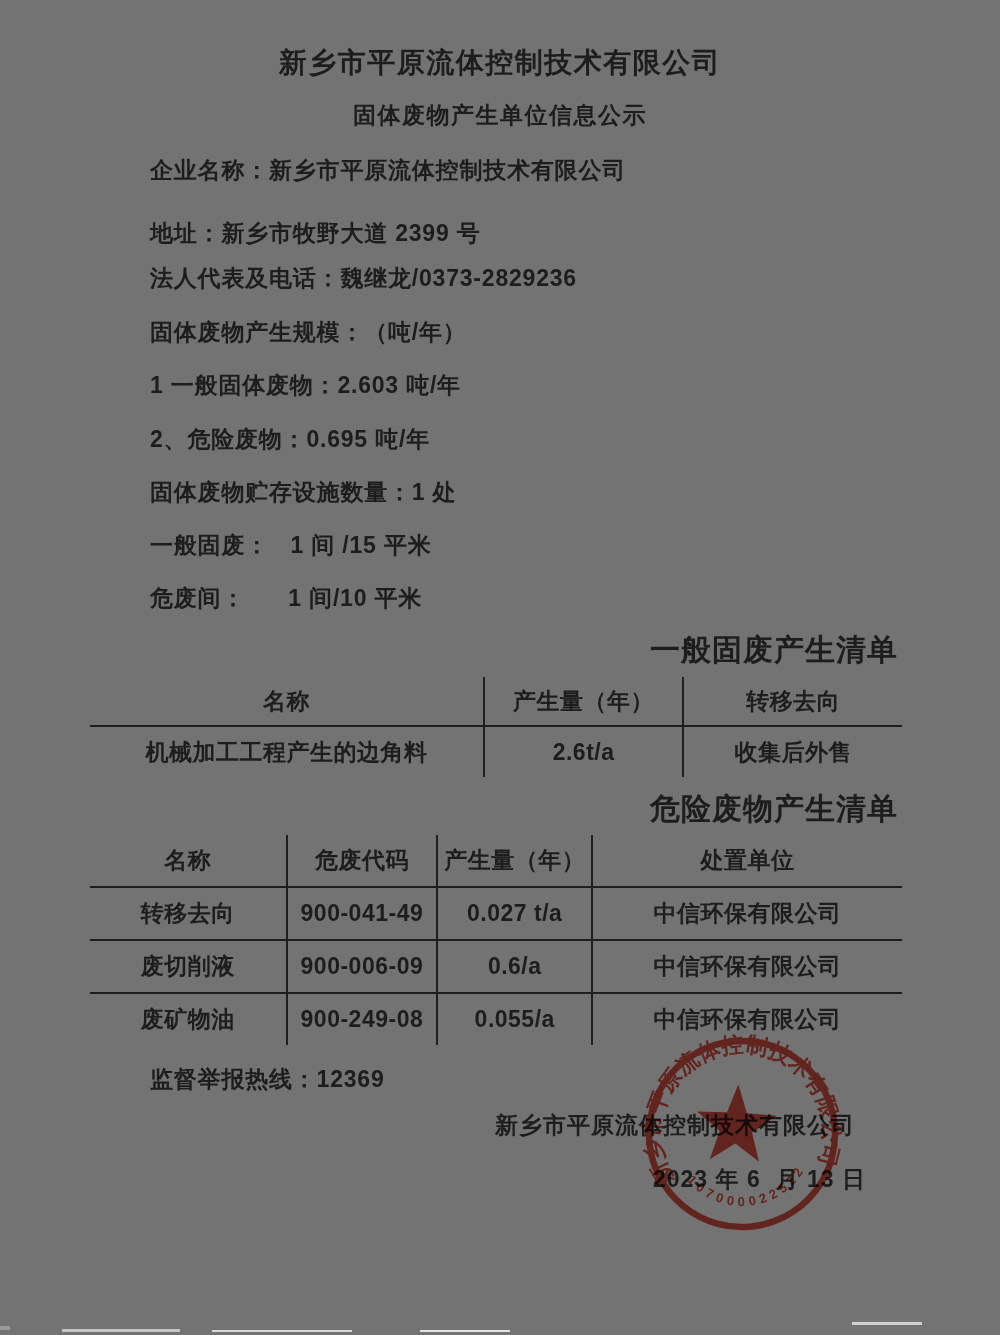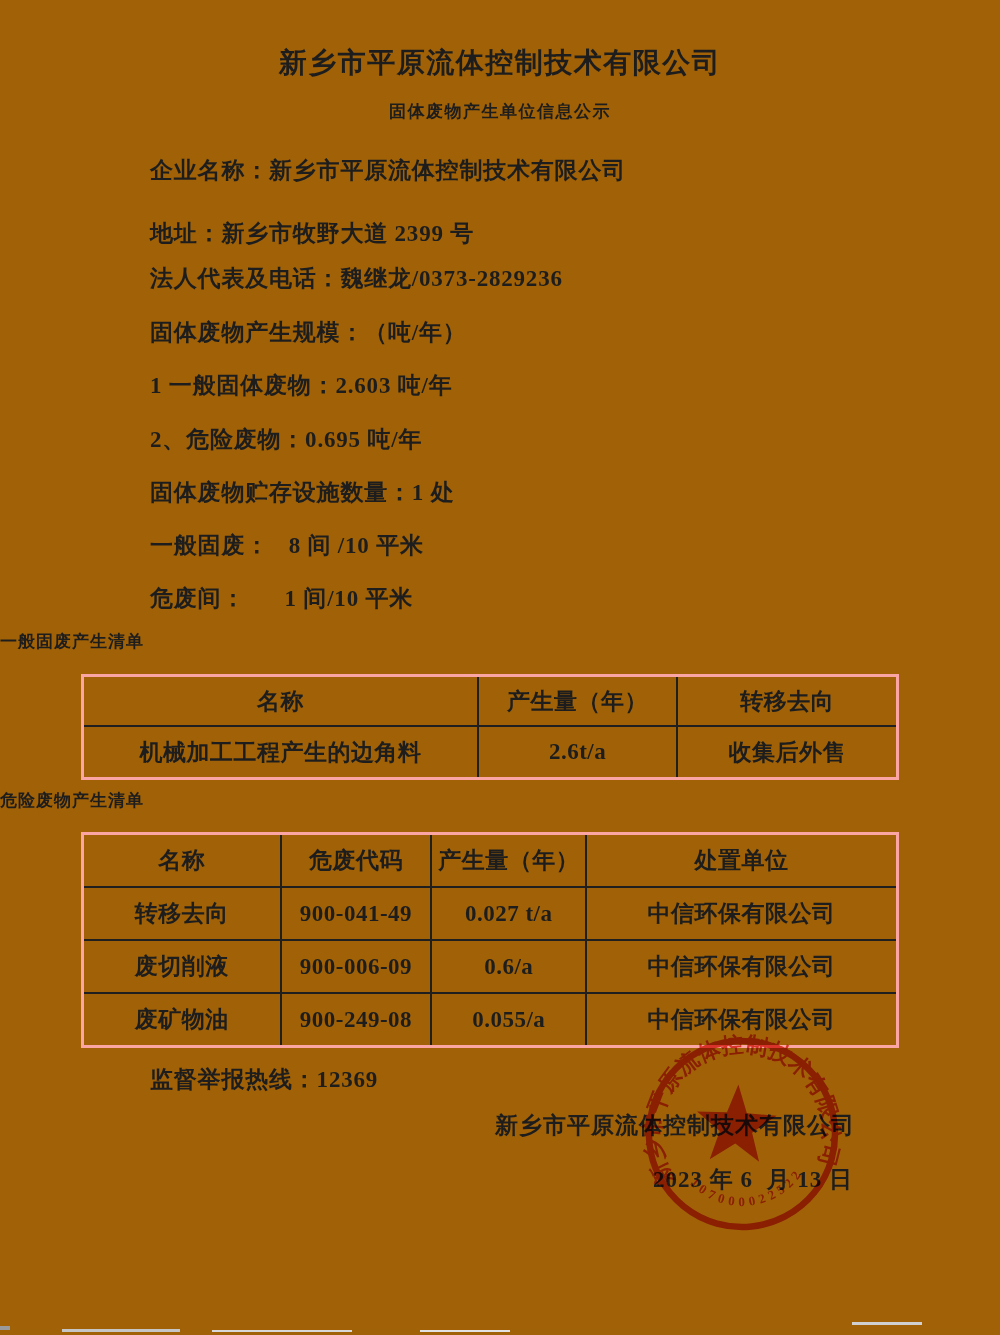--- a/index.html
+++ b/index.html
@@ -1,46 +1,46 @@
 <!DOCTYPE html>
 <html><head>
 <meta charset="utf-8">
 <style>
   html,body { margin:0; padding:0; background:#888; }
   .sheet {
     position:relative;
     width:1000px; height:1335px;
     margin:0 auto;
-    background:#a16207;
+    background:#737373;
     overflow:hidden;
-    font-family:Liberation Serif, serif;
+    font-family:Liberation Sans, sans-serif;
     color:#1d1d1d;
   }
   .abs { position:absolute; }
   .doc-title {
     left:0; top:44px; width:1000px;
     text-align:center; font-size:28px; font-weight:700; letter-spacing:1.5px;
   }
   .doc-subtitle {
     left:0; top:100px; width:1000px;
-    text-align:center; font-size:17px; font-weight:700; letter-spacing:1.5px;
+    text-align:center; font-size:23px; font-weight:700; letter-spacing:1.5px;
   }
   .info-line {
     left:150px; width:760px; height:28px;
     font-size:23px; font-weight:600; letter-spacing:0.8px;
     white-space:pre;
   }
   .tbl-title {
-    left:0; width:898px; text-align:left;
-    font-size:17px; font-weight:600; letter-spacing:1px;
+    left:0; width:898px; text-align:right;
+    font-size:30px; font-weight:600; letter-spacing:1px;
   }
   table.waste {
-    position:absolute; left:81px; width:818px;
+    position:absolute; left:87px; width:818px;
     border-collapse:collapse; table-layout:fixed;
-    border:3px solid #fca5a5;
+    border:3px solid #737373;
   }
   table.waste th, table.waste td {
     border:2px solid #1f1f1f;
     text-align:center; vertical-align:middle;
     font-size:23px; padding:0;
     letter-spacing:0.5px;
     overflow:hidden; white-space:pre;
   }
   table.waste th { font-weight:600; }
   table.waste td { font-weight:600; }
@@ -71,21 +71,21 @@
   <div class="abs doc-title">新乡市平原流体控制技术有限公司</div>
   <div class="abs doc-subtitle">固体废物产生单位信息公示</div>
 
   <div class="abs info-line" style="top:155px">企业名称：新乡市平原流体控制技术有限公司</div>
   <div class="abs info-line" style="top:218px">地址：新乡市牧野大道 2399 号</div>
   <div class="abs info-line" style="top:263px">法人代表及电话：魏继龙/0373-2829236</div>
   <div class="abs info-line" style="top:317px">固体废物产生规模：（吨/年）</div>
   <div class="abs info-line" style="top:370px">1 一般固体废物：2.603 吨/年</div>
   <div class="abs info-line" style="top:424px">2、危险废物：0.695 吨/年</div>
   <div class="abs info-line" style="top:477px">固体废物贮存设施数量：1 处</div>
-  <div class="abs info-line" style="top:530px">一般固废：   8 间 /10 平米</div>
+  <div class="abs info-line" style="top:530px">一般固废：   1 间 /15 平米</div>
   <div class="abs info-line" style="top:583px">危废间：      1 间/10 平米</div>
 
   <div class="abs tbl-title" style="top:630px">一般固废产生清单</div>
 
   <table class="waste" id="general-table">
     <colgroup>
         <col style="width:48.5%">
         <col style="width:24.5%">
         <col style="width:27%">
       </colgroup>

